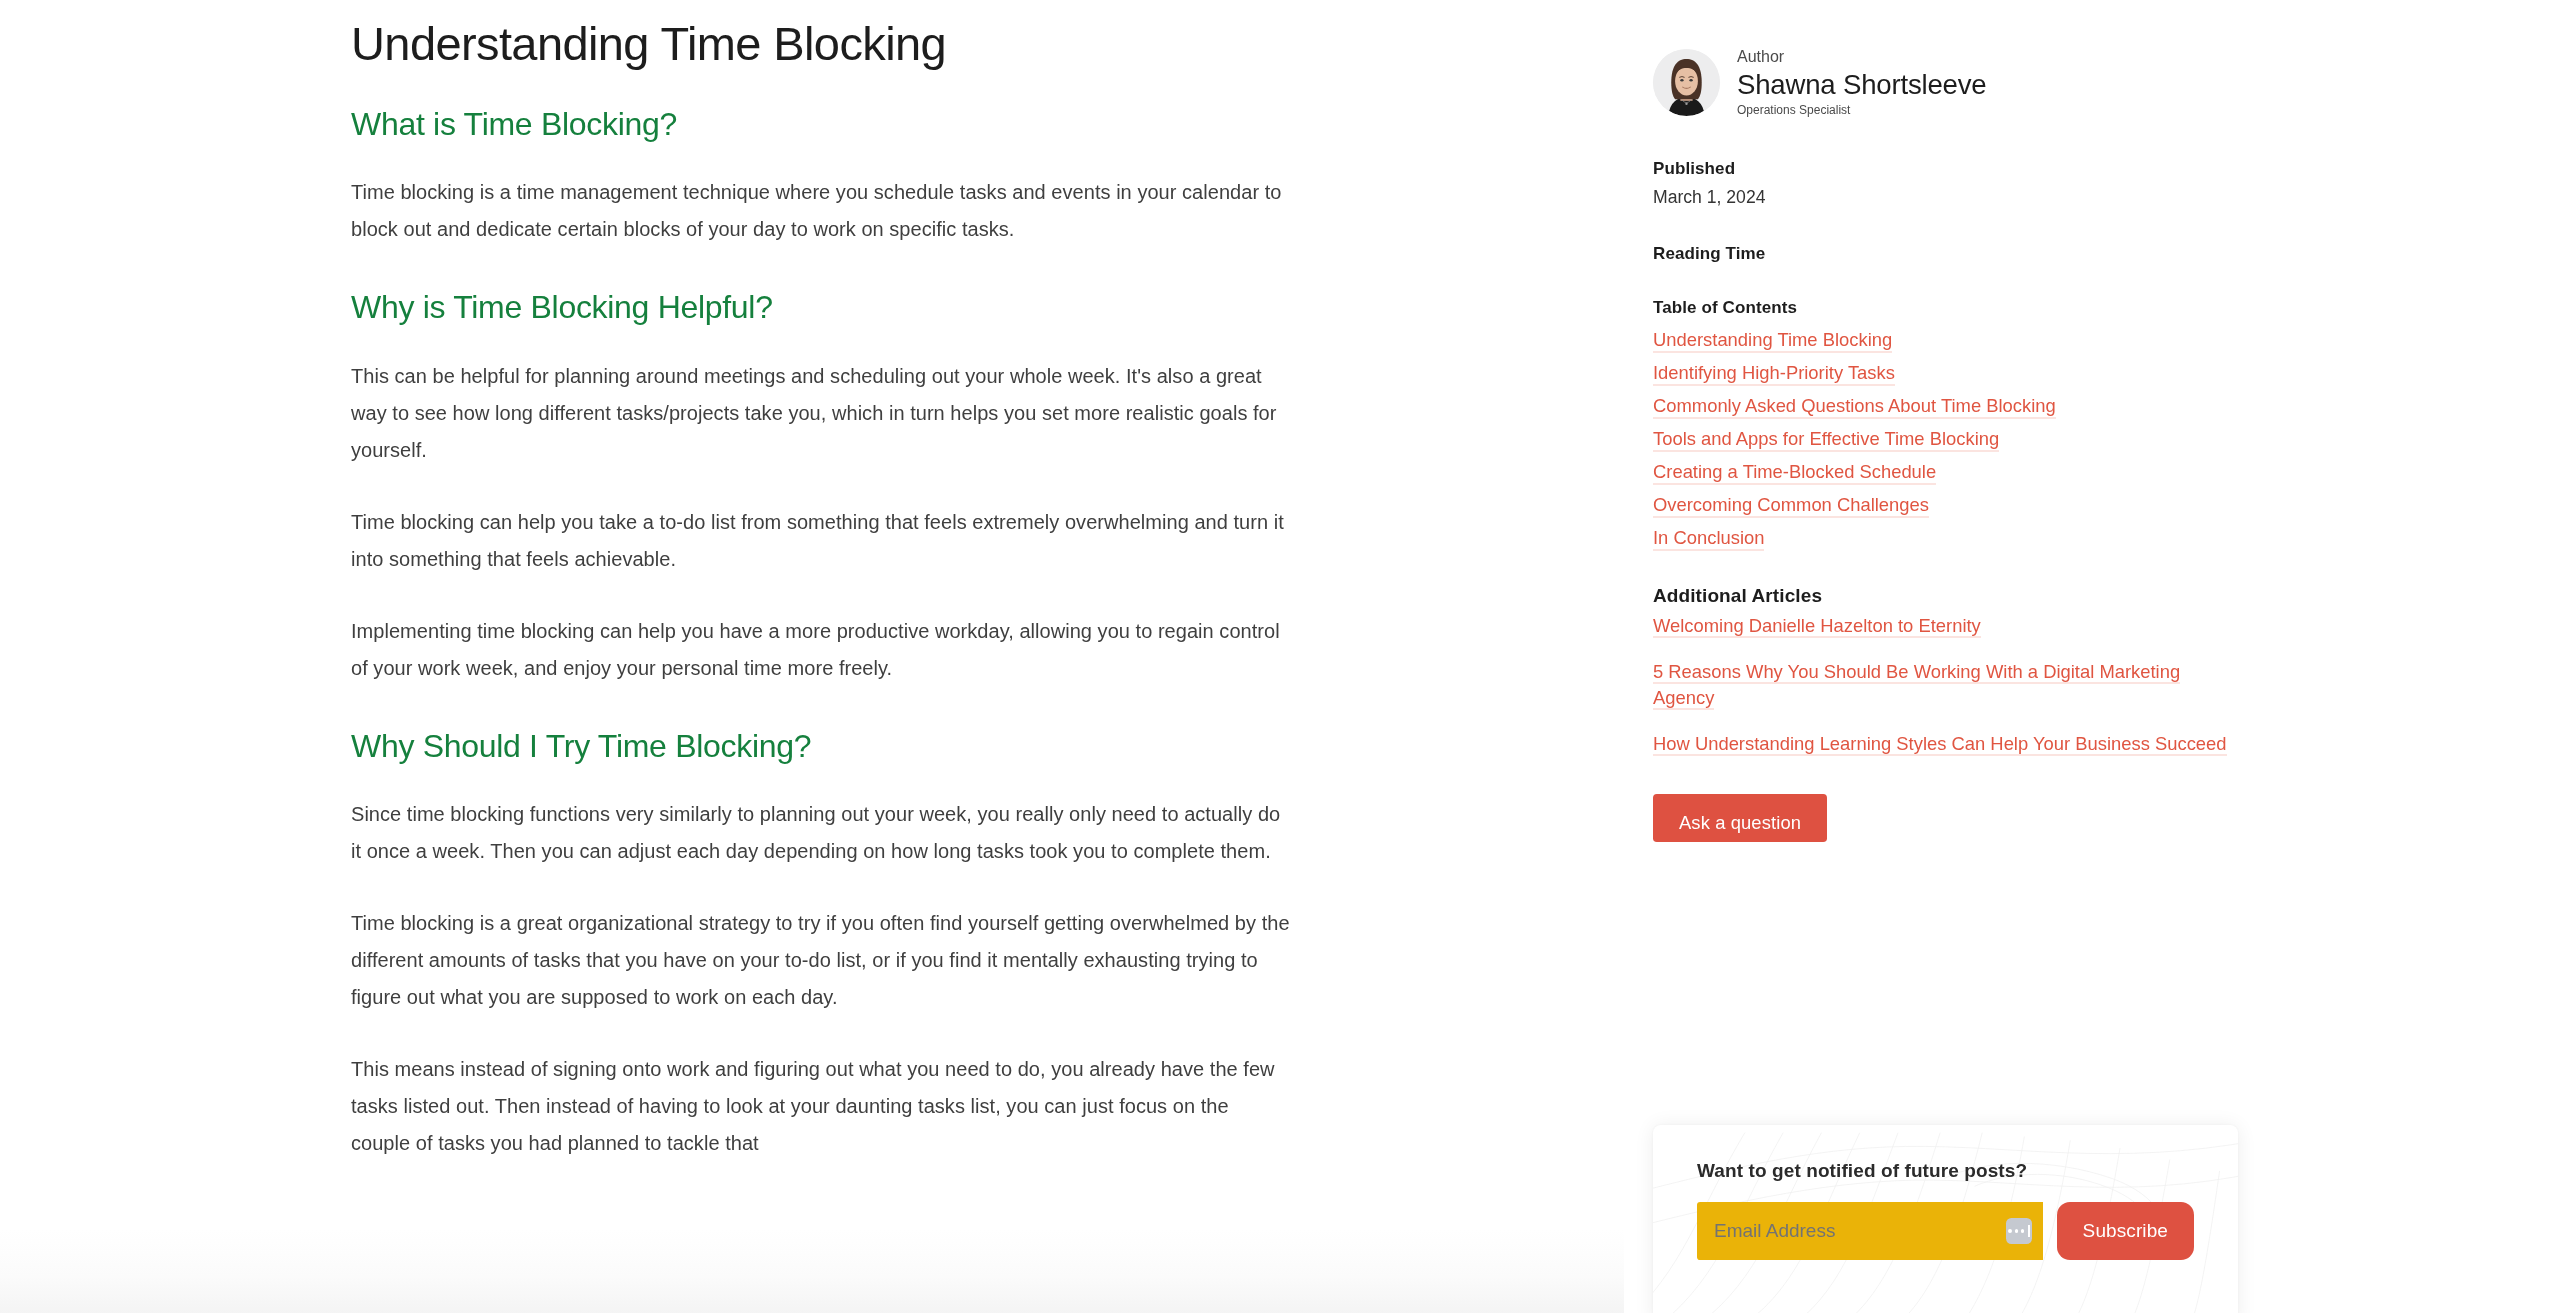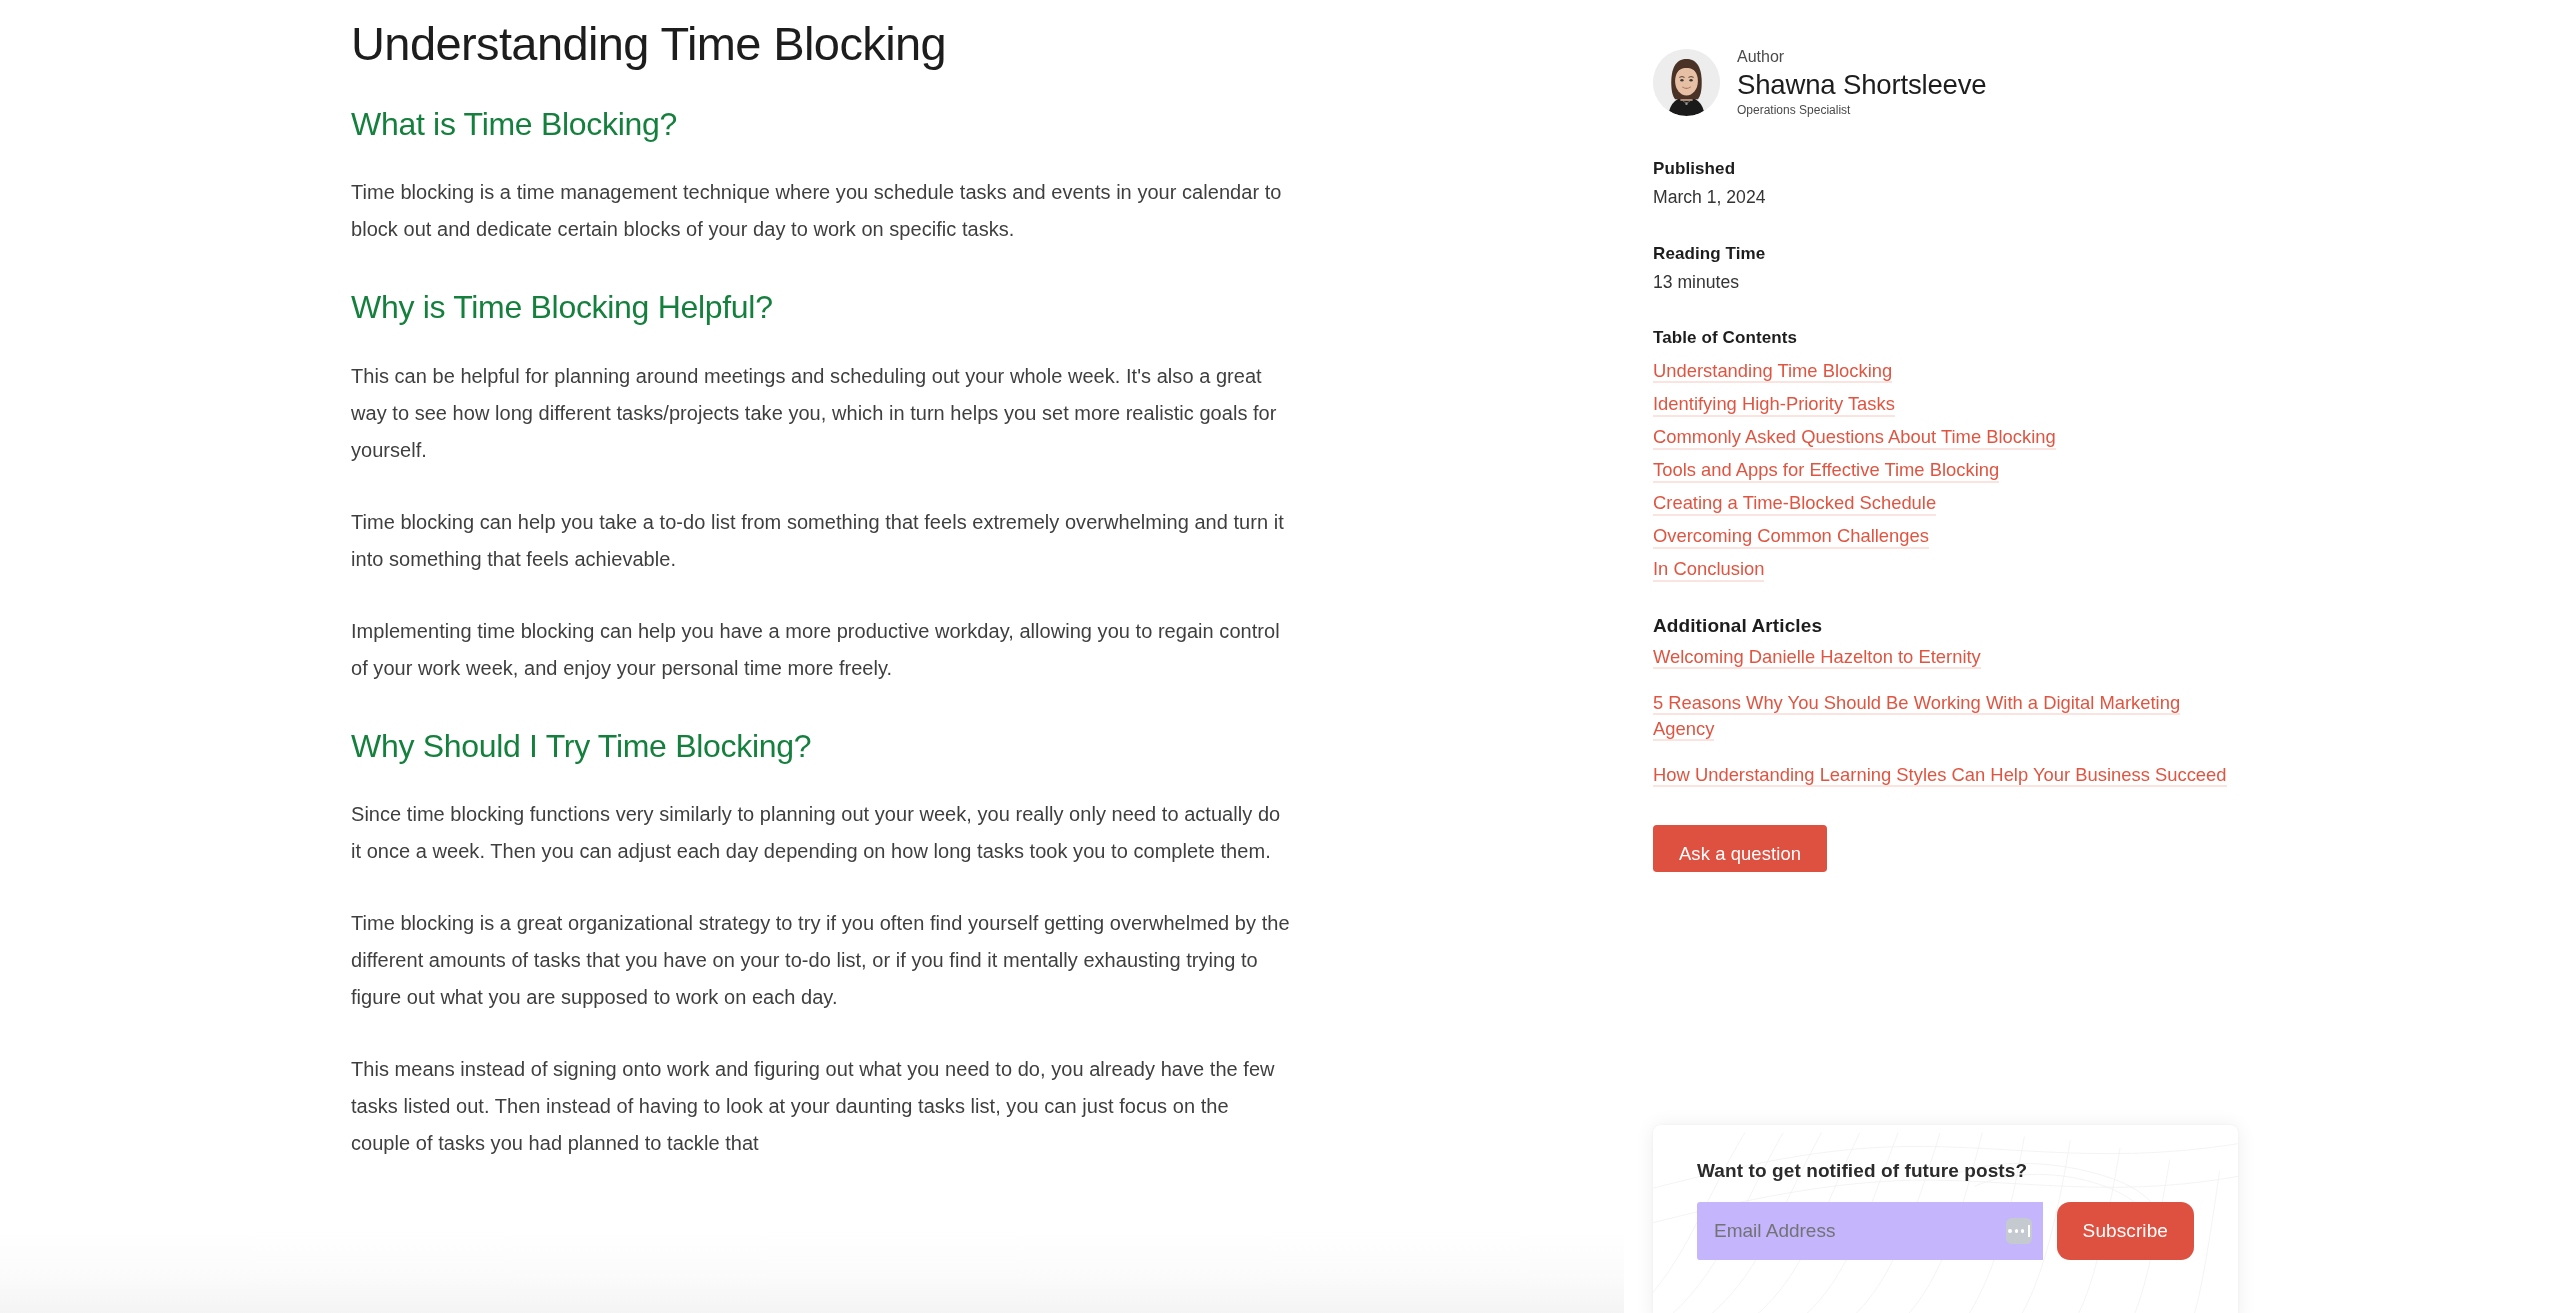--- a/index.html
+++ b/index.html
@@ -212,21 +212,21 @@
     font-weight: 700;
     color: #2b2b2b;
     letter-spacing: 0.1px;
     margin-bottom: 20px;
   }
   .subscribe-row { display: flex; align-items: stretch; gap: 0; }
 
   .email-wrap {
     position: relative;
     flex: 1 1 auto;
-    background: #c4b5fd;
+    background: #eab308;
     border: none;
     border-radius: 3.1px 0 0 3.1px;
     display: flex;
     align-items: center;
     height: 58px;
   }
   .email-input {
     width: 100%;
     height: 58px;
     border: none;
@@ -359,21 +359,20 @@
       </div>
     </div>
 
     <div class="meta-block">
       <div class="meta-label">Published</div>
       <div class="meta-value">March 1, 2024</div>
     </div>
 
     <div class="meta-block">
       <div class="meta-label">Reading Time</div>
-      <div class="meta-value">13 minutes</div>
     </div>
 
     <div>
       <div class="toc-heading">Table of Contents</div>
       <ul class="toc-list">
         <li><a class="toc-link" href="#">Understanding Time Blocking</a></li>
         <li><a class="toc-link" href="#">Identifying High-Priority Tasks</a></li>
         <li><a class="toc-link" href="#">Commonly Asked Questions About Time Blocking</a></li>
         <li><a class="toc-link" href="#">Tools and Apps for Effective Time Blocking</a></li>
         <li><a class="toc-link" href="#">Creating a Time-Blocked Schedule</a></li>

